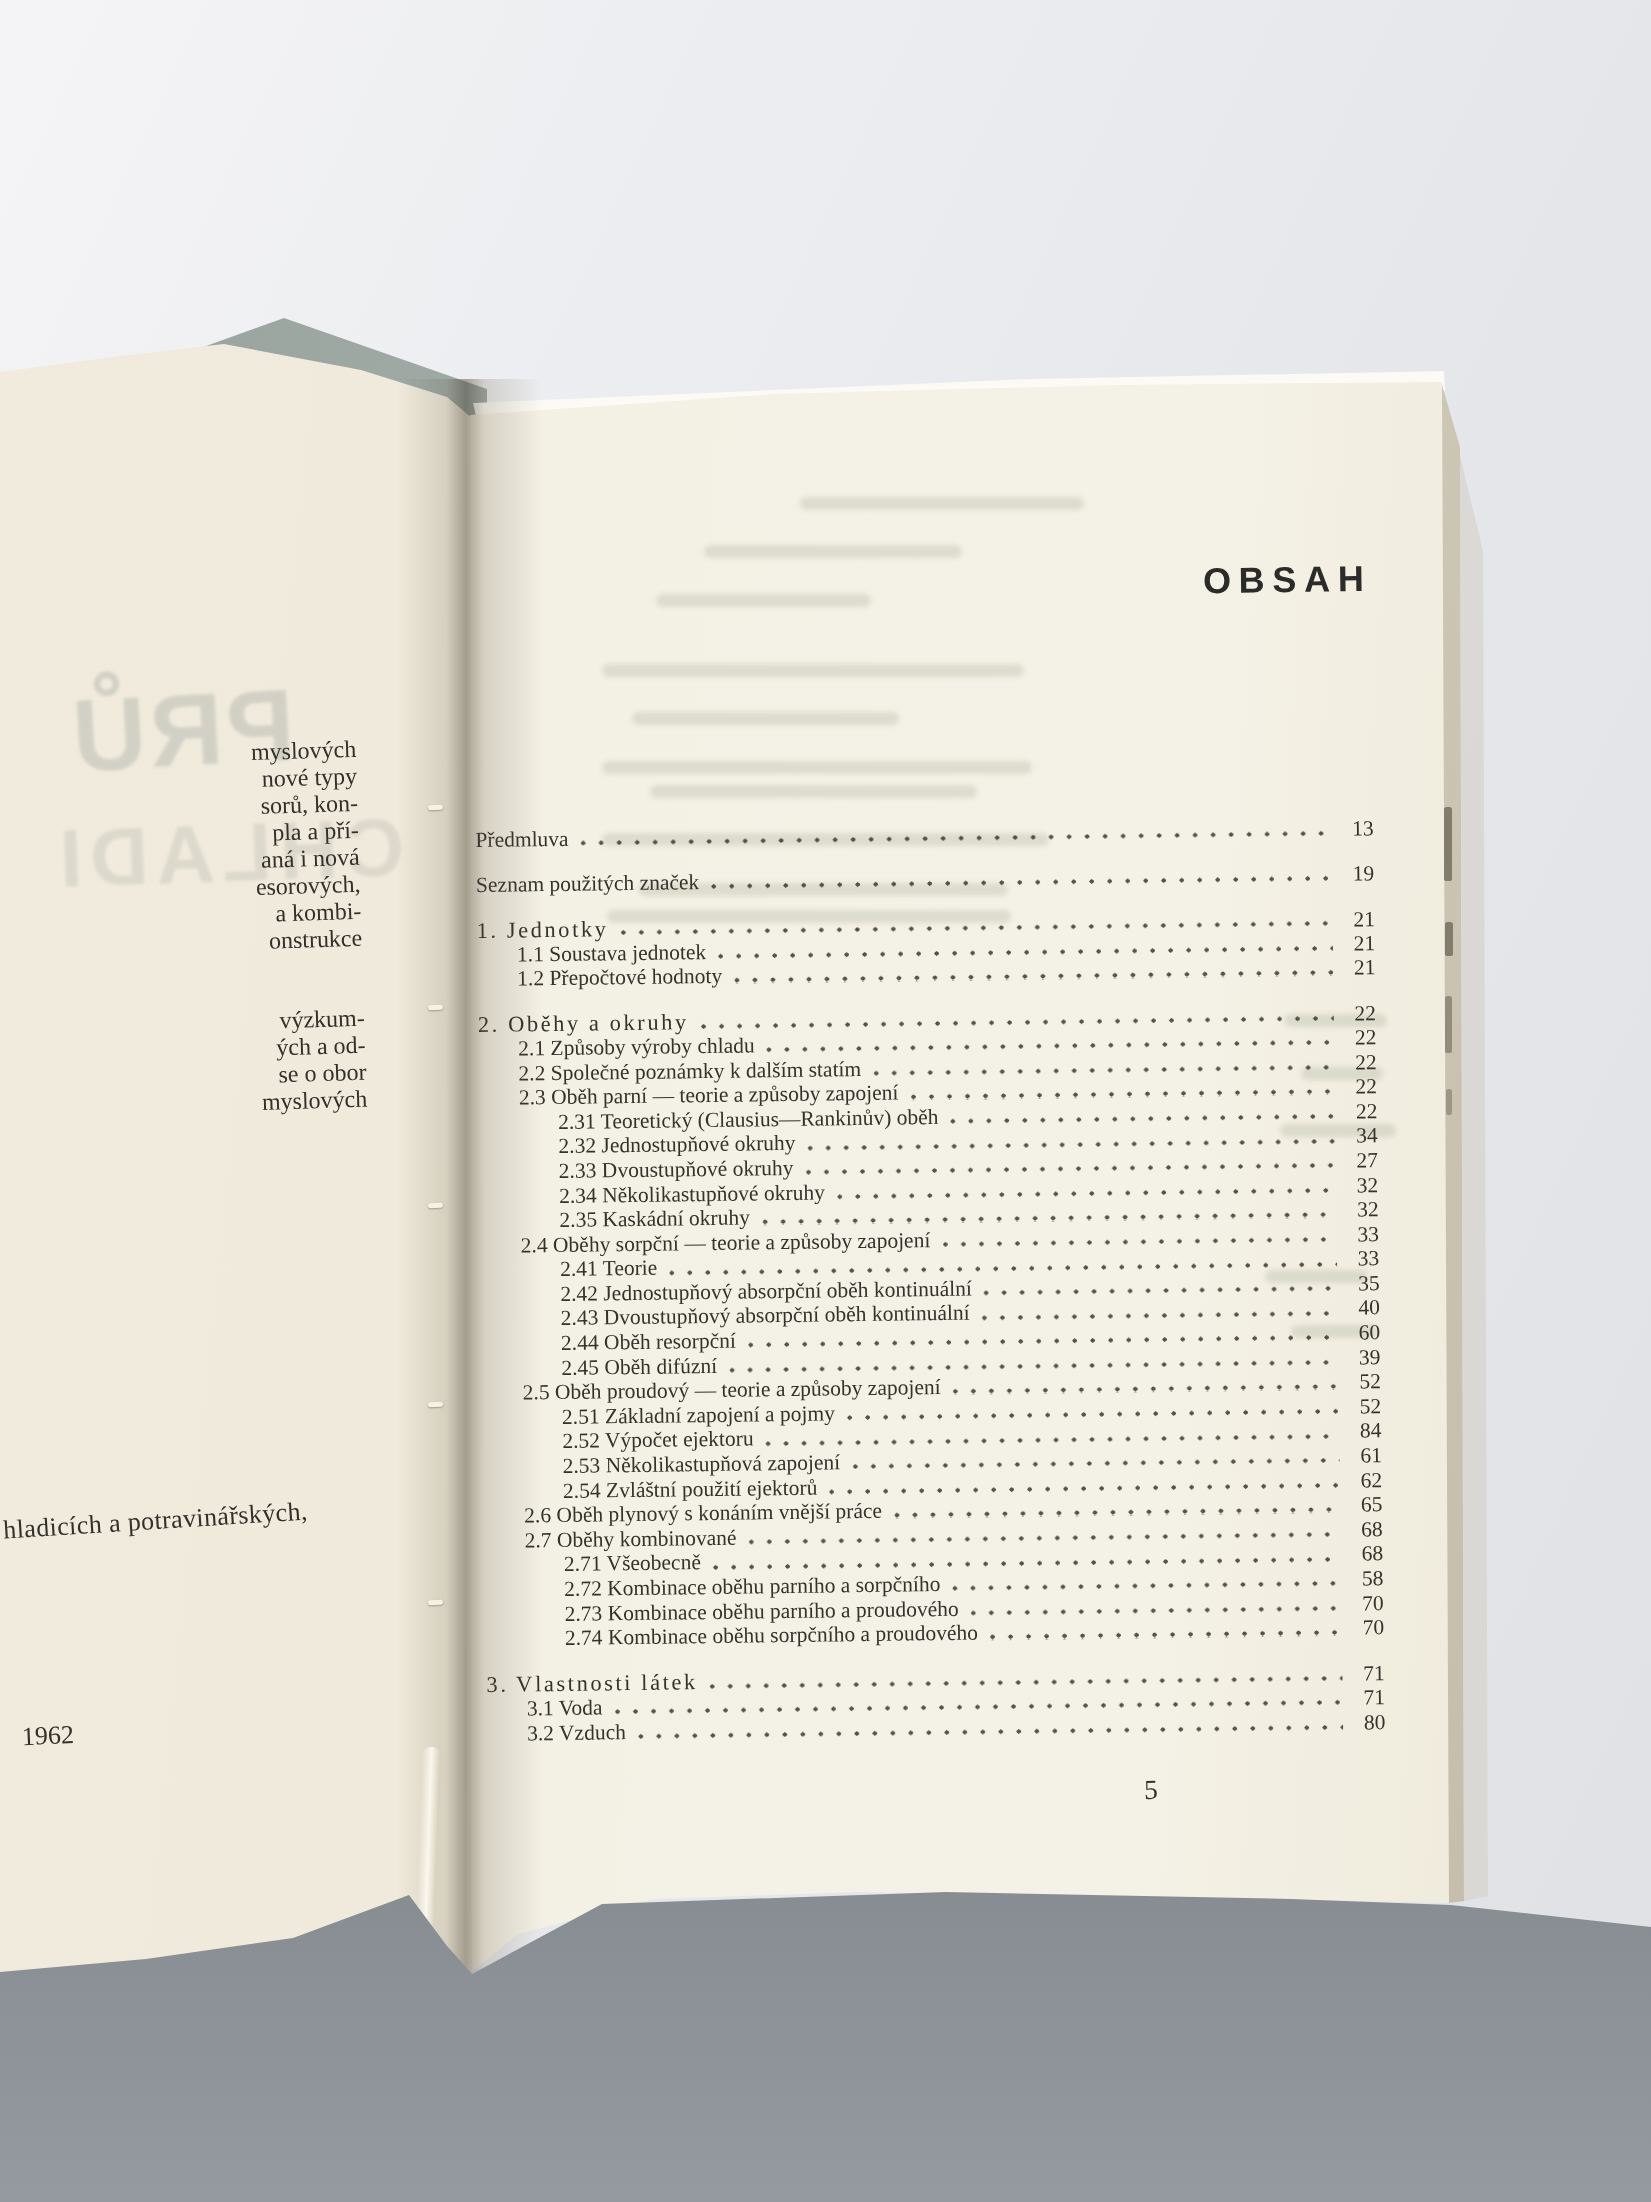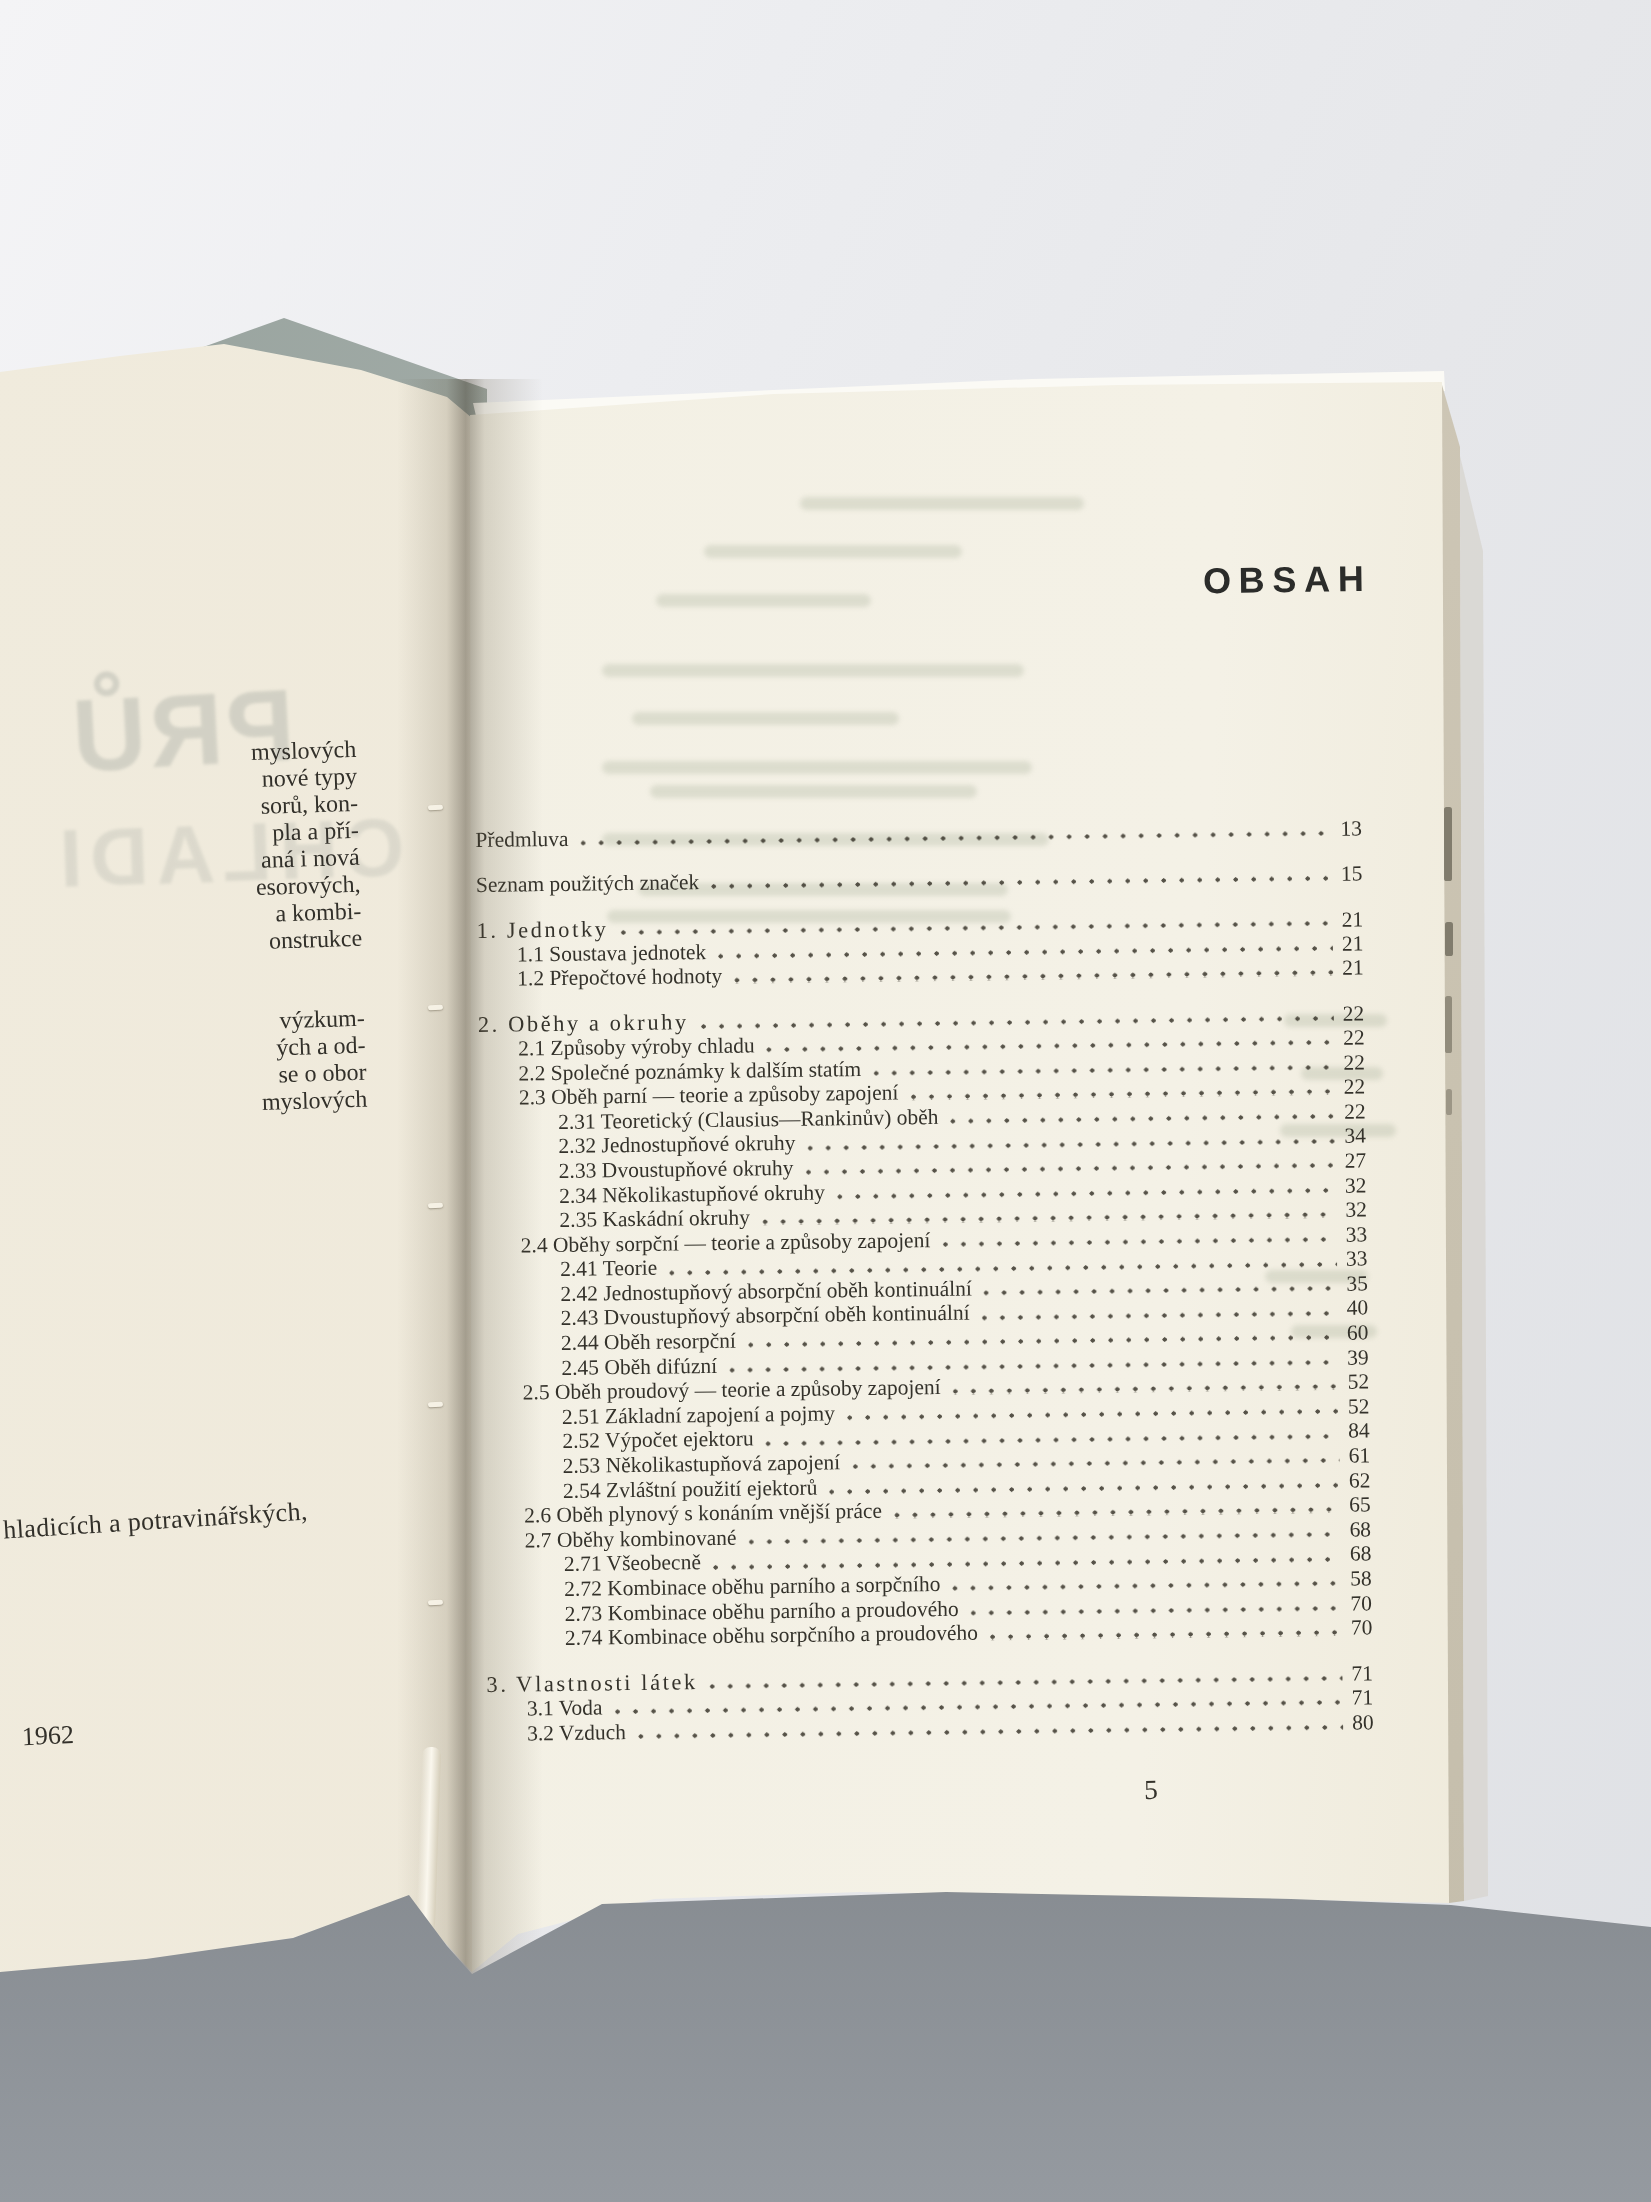--- a/index.html
+++ b/index.html
@@ -84,21 +84,21 @@
   .toc-row.lvl0{margin-top:20.6px;}
   .toc-row.lvl1{padding-left:40px;}
   .toc-row.lvl2{padding-left:79px;}
   .toc-row.chapter .toc-label{font-size:22.4px;letter-spacing:2.6px;}
   .toc-label{white-space:nowrap;}
   .toc-leader{
     flex:1;min-width:24px;height:5.2px;align-self:flex-end;margin:0 8.6px 5.2px 12px;
     background-image:radial-gradient(circle at 2.6px 2.6px,rgba(58,54,44,0.85) 2px,rgba(0,0,0,0) 2.4px);
     background-size:18px 5.2px;background-repeat:repeat-x;background-position:left bottom;
   }
-  .toc-page{width:45px;text-align:left;white-space:nowrap;}
+  .toc-page{width:45px;text-align:center;white-space:nowrap;}
   #folio{
     left:1144px;top:1774px;font-size:27.5px;color:#34322b;transform:rotate(-1deg);
   }
   .ghostbar{position:absolute;height:13px;border-radius:6.9px;background:#9aa58c;opacity:.26;filter:blur(2.6px);}
   
   #left-text{
     left:0px;top:747px;width:356px;text-align:right;
     font-size:24px;line-height:27px;color:#32302a;
     transform:rotate(-1.8deg);transform-origin:0 0;
   }
@@ -174,21 +174,21 @@
     <div id="obsah" class="abs">OBSAH</div>
     <div id="toc" class="abs">
         <div class="toc-row lvl0">
           <span class="toc-label">Předmluva</span>
           <span class="toc-leader"></span>
           <span class="toc-page">13</span>
         </div>
         <div class="toc-row lvl0">
           <span class="toc-label">Seznam použitých značek</span>
           <span class="toc-leader"></span>
-          <span class="toc-page">15</span>
+          <span class="toc-page">19</span>
         </div>
         <div class="toc-row lvl0 chapter">
           <span class="toc-label">1. Jednotky</span>
           <span class="toc-leader"></span>
           <span class="toc-page">21</span>
         </div>
         <div class="toc-row lvl1">
           <span class="toc-label">1.1 Soustava jednotek</span>
           <span class="toc-leader"></span>
           <span class="toc-page">21</span>

